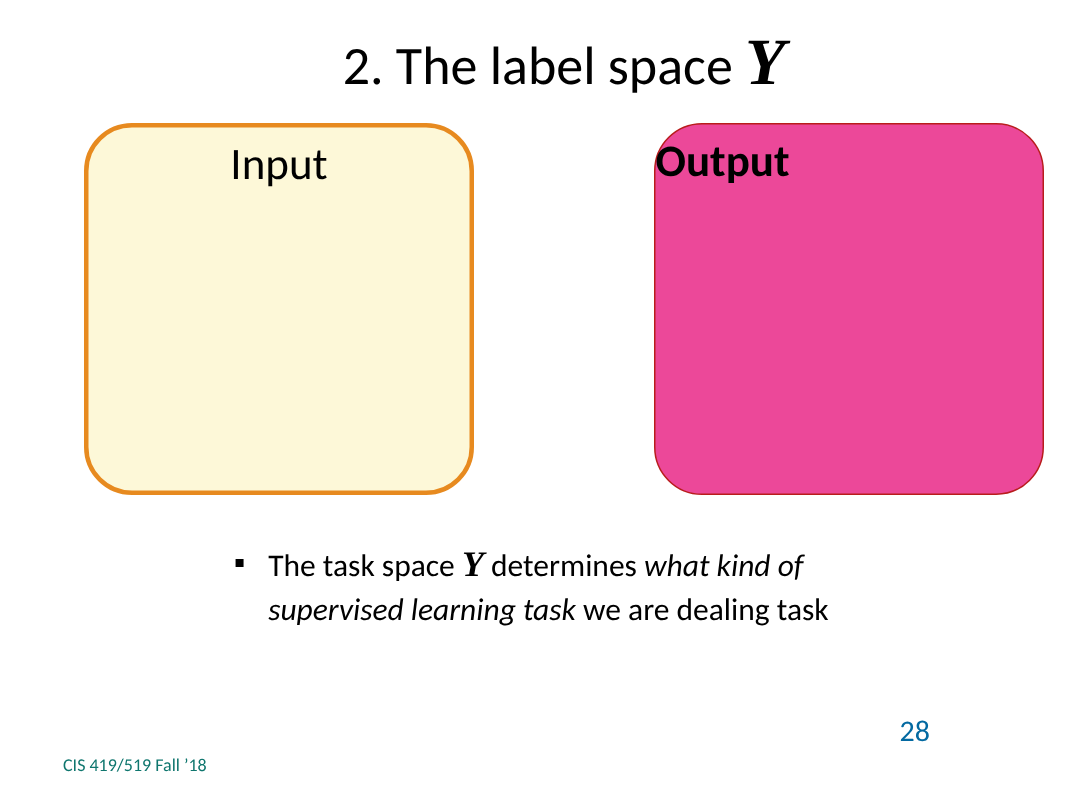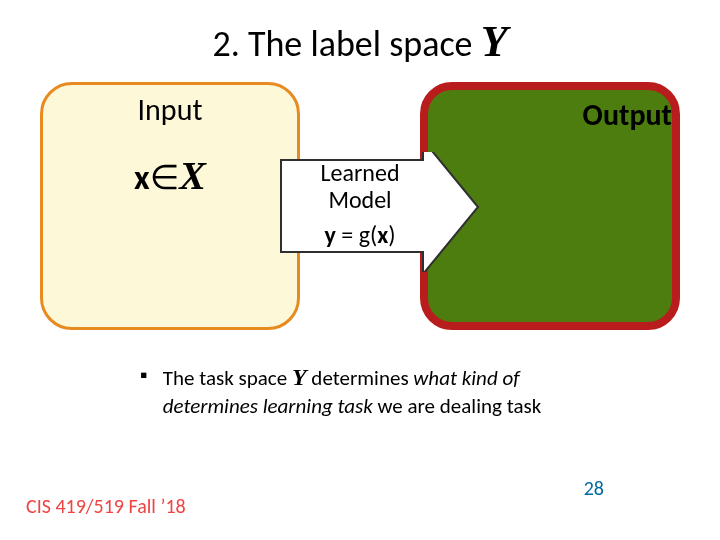--- a/index.html
+++ b/index.html
@@ -1,88 +1,73 @@
 <!DOCTYPE html>
 <html><head>
 <meta charset="utf-8">
 <style>
   * { box-sizing: border-box; margin: 0; padding: 0; }
   html, body { width: 720px; height: 540px; font-family: Calibri, "Segoe UI", Arial, sans-serif; background: #fff; color: #000; }
-  .slide { position: relative; width: 636px; height: 540px; }
+  .slide { position: relative; width: 636px; height: 540px; margin-left: 16px; }
   .title { position: absolute; top: 16px; left: 0; width: 720px; text-align: center; font-size: 36px; font-weight: 400; }
   .title .script { font-family: "Brush Script MT","Segoe Script",cursive; font-style: italic; font-weight: 700; font-size: 44px; }
   .diagram { position: absolute; top: 82px; left: 40px; width: 640px; height: 260px; }
   .input-box {
     position: absolute; left: 0; top: 0; width: 260px; height: 248px;
     border: 3px solid #e78a1f; border-radius: 32px;
     background: #fdf8d8;
     text-align: center;
   }
   .output-box {
     position: absolute; right: 0; top: 0; width: 260px; height: 248px;
-    border: 8px solid #b91c1c; border-radius: 32px;
-    background: #4d7c0f;
-    text-align: right;
+    border: 1px solid #b91c1c; border-radius: 32px;
+    background: #ec4899;
+    text-align: left;
   }
   .box-title { font-size: 30px; font-weight: 400; margin-top: 6px; }
   .box-main { font-size: 34px; margin-top: 24px; }
   .box-main b { font-weight: 700; }
   .script-big { font-family: "Brush Script MT","Segoe Script",cursive; font-style: italic; font-weight: 700; font-size: 40px; }
   .box-desc { font-size: 24px; line-height: 1.18; margin-top: 4px; padding: 0 8px; }
   .arrow-wrap { position: absolute; left: 233px; top: 70px; width: 210px; height: 120px; }
   .arrow-svg { position: absolute; left: 0; top: 0; }
   .arrow-labels { position: absolute; left: 22px; top: 8px; width: 130px; text-align: center; font-size: 24px; line-height: 1.12; }
   .arrow-eq { position: absolute; left: 22px; top: 68px; width: 130px; text-align: center; font-size: 24px; }
   .bullet-area { position: absolute; top: 362px; left: 140px; width: 470px; font-size: 21px; line-height: 1.28; }
   .bullet-area .b { display: inline-block; width: 18px; vertical-align: top; }
   .bullet-area .t { display: inline-block; width: 440px; vertical-align: top; }
   .bullet-area .script-inline { font-family: "Brush Script MT","Segoe Script",cursive; font-style: italic; font-weight: 700; font-size: 24px; }
-  .footer-left { position: absolute; left: 26px; bottom: 22px; font-size: 20px; color: #ef4444; }
+  .footer-left { position: absolute; left: 26px; bottom: 22px; font-size: 12px; color: #0f766e; }
   .footer-right { position: absolute; right: 32px; bottom: 40px; font-size: 20px; color: #0369a1; }
 </style>
 </head>
 <body>
 
 <div class="slide">
 
   <div class="title">
     <span>2. The label space </span><span class="script">Y</span>
   </div>
 
   <div class="diagram">
 
     <div class="input-box">
       <div class="box-title">Input</div>
-      <div class="box-main">
-        <b>x</b><span>∈</span><span class="script-big">X</span>
-      </div>
     </div>
 
     <div class="output-box">
       <div class="box-title"><b>Output</b></div>
     </div>
 
-    <div class="arrow-wrap">
-      <svg class="arrow-svg" width="210" height="120" viewBox="0 0 210 120">
-        <polygon points="8,8 150,8 150,-12 205,55 150,122 150,100 8,100" fill="#ffffff" stroke="#2f2f2f" stroke-width="2"></polygon>
-      </svg>
-      <div class="arrow-labels">
-        <span>Learned</span><br>
-        <span>Model</span>
-      </div>
-      <div class="arrow-eq">
-        <b>y</b><span> = g(</span><b>x</b><span>)</span>
-      </div>
-    </div>
 
   </div>
 
   <div class="bullet-area">
     <span class="b">▪</span>
     <span class="t">
-      <span>The task space </span><span class="script-inline">Y</span><span> determines </span><i>what kind of determines learning task</i><span> we are dealing task</span>
+      <span>The task space </span><span class="script-inline">Y</span><span> determines </span><i>what kind of supervised learning task</i><span> we are dealing task</span>
     </span>
   </div>
 
   <div class="footer-left">CIS 419/519 Fall ’18</div>
   <div class="footer-right">28</div>
 
 </div>
 
 </body></html>

